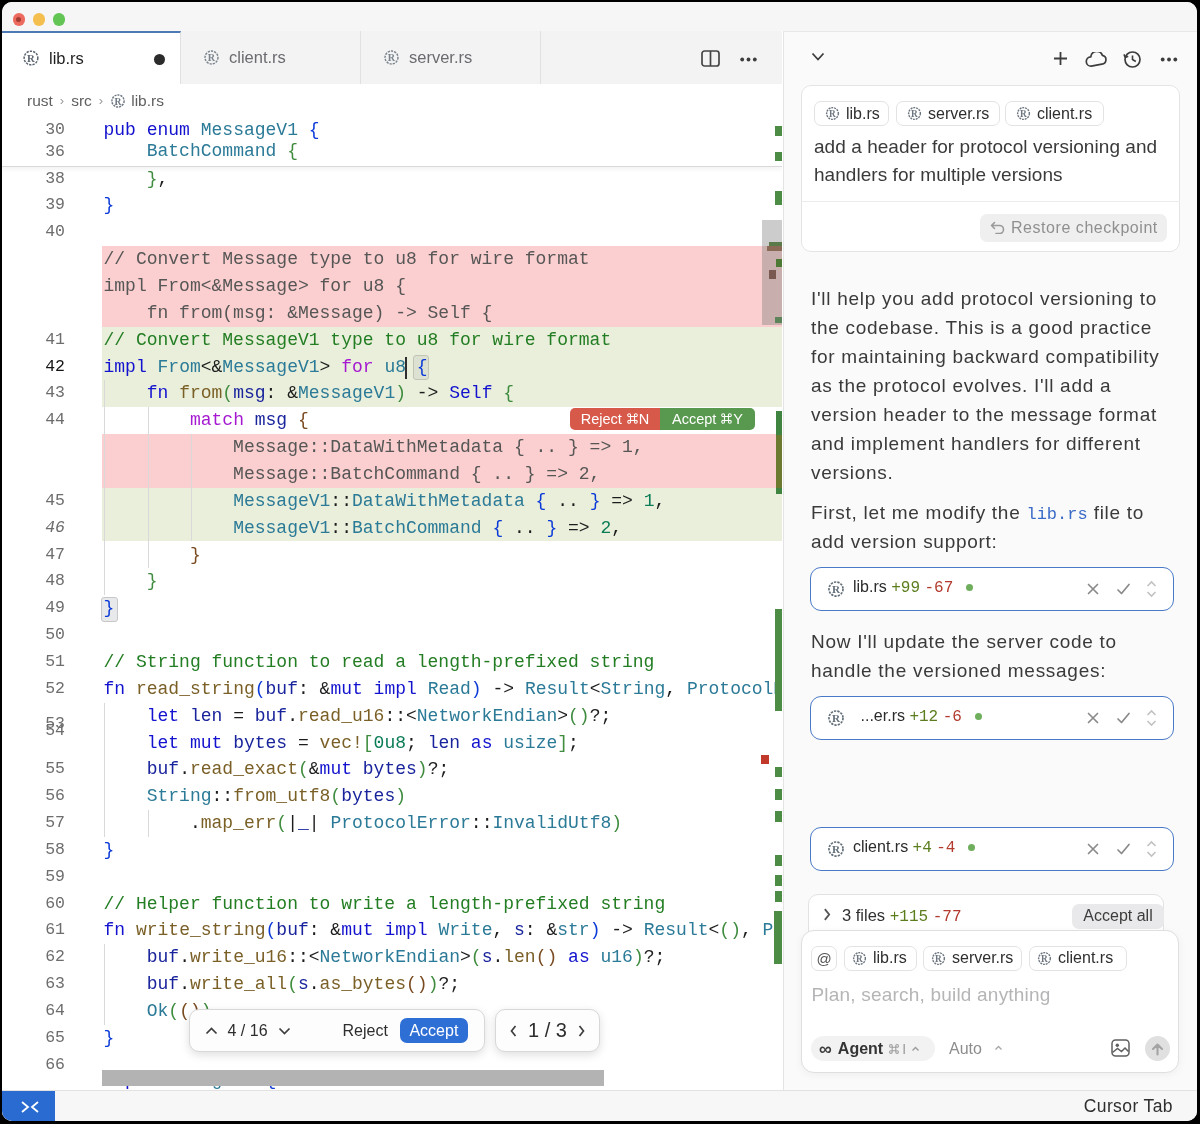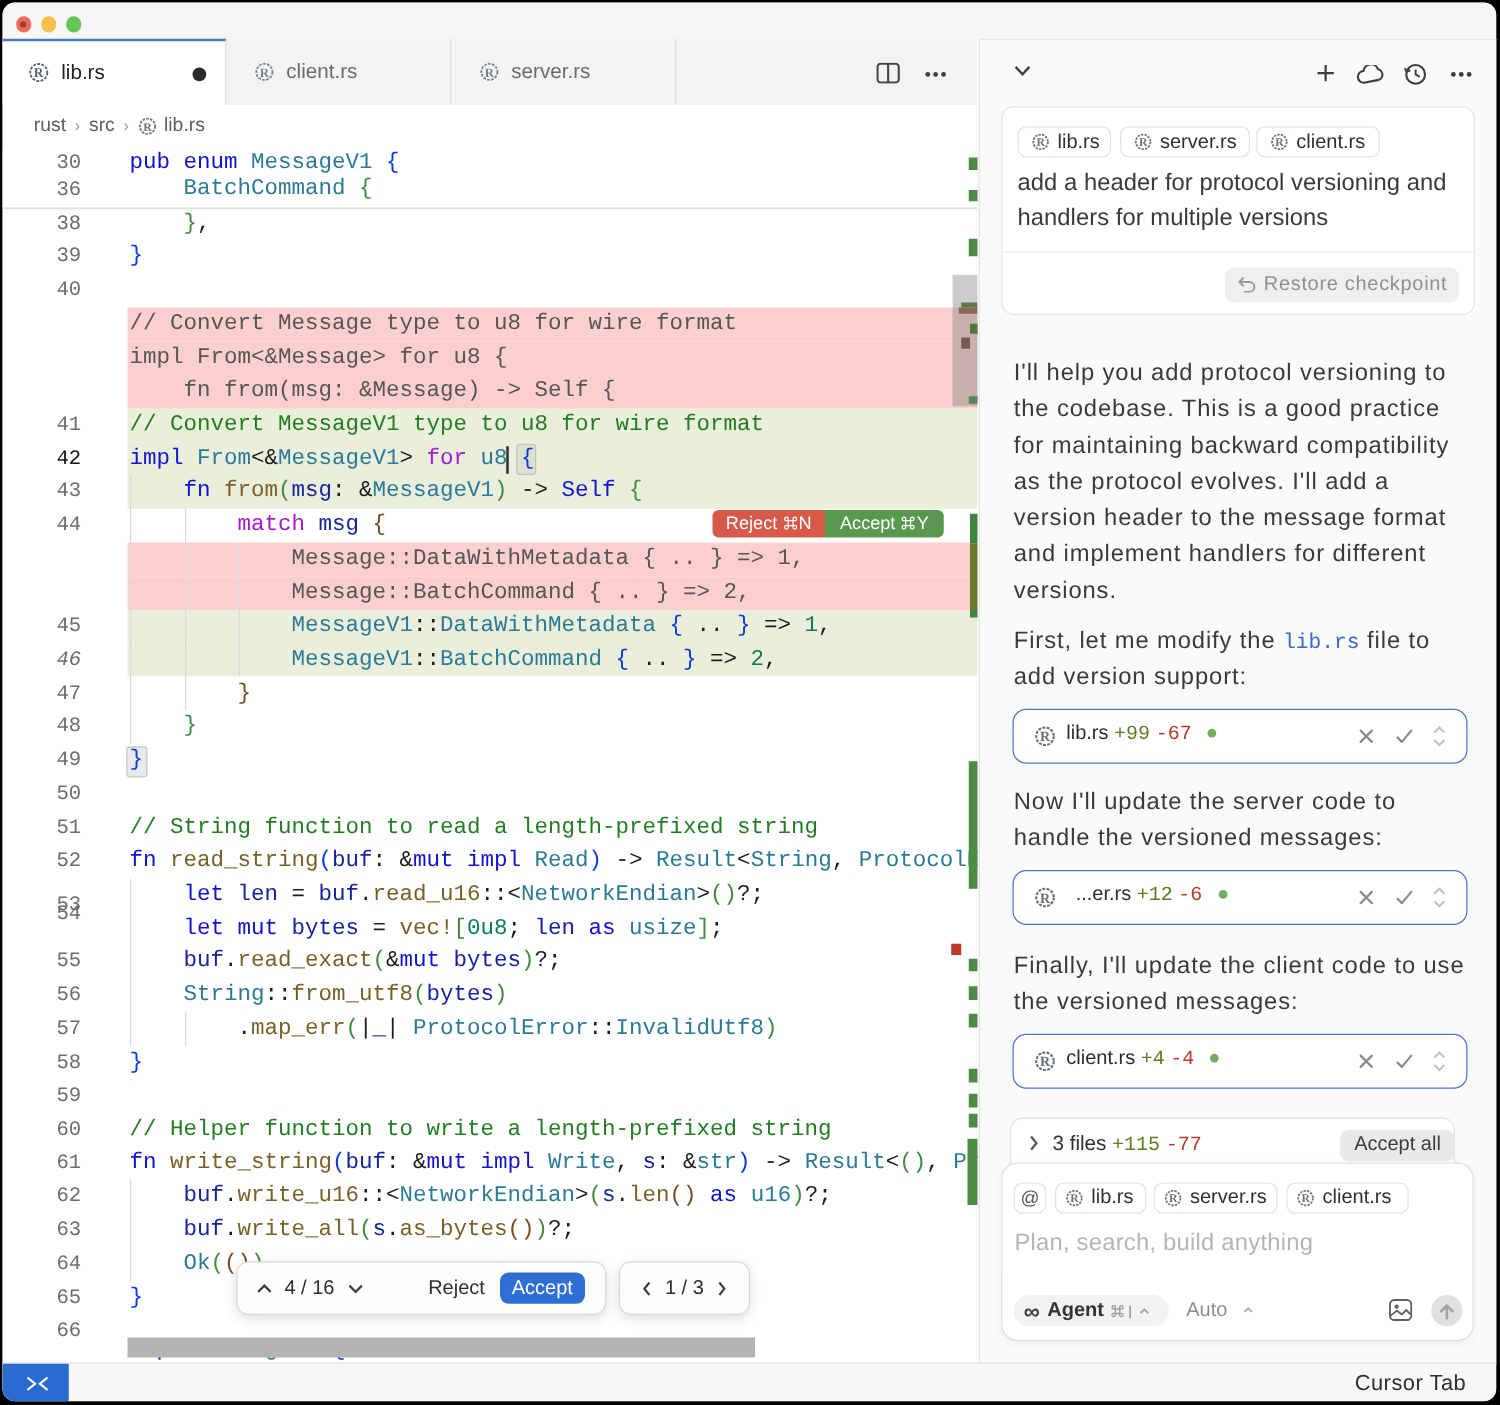--- a/index.html
+++ b/index.html
@@ -222,21 +222,21 @@
 <svg style="margin-left:9px" width="15" height="10" viewBox="0 0 15 10">
           <polyline points="2.5,2.5 7.5,7.5 12.5,2.5" fill="none" stroke="#3d3d3d" stroke-width="1.7"></polyline>
         </svg>
 <span style="margin-left:51px;font-size:16px;color:#2e2e2e">Reject</span>
 <div style="margin-left:12px;width:68px;height:25px;background:#2e6fd6;border-radius:7px;color:#fff;font-size:16px;display:flex;align-items:center;justify-content:center">Accept</div>
 </div>
 <div class="abs" style="left:493px;top:891.5px;width:105px;height:43px;background:#fdfdfd;border:1px solid #d8d8d8;border-radius:10px;box-shadow:0 3px 10px rgba(0,0,0,0.13);display:flex;align-items:center;justify-content:center">
 <svg width="9" height="14" viewBox="0 0 9 14">
           <polyline points="6.5,2 2.5,7 6.5,12" fill="none" stroke="#3d3d3d" stroke-width="1.7"></polyline>
         </svg>
-<span style="margin:0 10px;font-size:16px;color:#2e2e2e">1 / 3</span>
+<span style="margin:0 10px;font-size:20px;color:#2e2e2e">1 / 3</span>
 <svg width="9" height="14" viewBox="0 0 9 14">
           <polyline points="2.5,2 6.5,7 2.5,12" fill="none" stroke="#3d3d3d" stroke-width="1.7"></polyline>
         </svg>
 </div>
 </div>
 <div id="chat">
 <svg class="abs" style="left:26px;top:19px" width="16" height="11" viewBox="0 0 16 11">
         <polyline points="2.5,2.5 8,8.5 13.5,2.5" fill="none" stroke="#3d3d3d" stroke-width="1.8"></polyline>
       </svg>
 <svg class="abs" style="left:269px;top:19px" width="15" height="15" viewBox="0 0 15 15">
@@ -290,21 +290,20 @@
 
 <div class="ptext" style="left:27.5px;top:252.5px">I'll help you add protocol versioning to<br>the codebase. This is a good practice<br>for maintaining backward compatibility<br>as the protocol evolves. I'll add a<br>version header to the message format<br>and implement handlers for different<br>versions.</div>
 
 <div class="ptext" style="left:27.5px;top:466px">First, let me modify the <span style="font:17px 'Liberation Mono',monospace;color:#3b6bc7;letter-spacing:0">lib.rs</span> file to<br>add version support:</div>
 
 <div class="fcard" style="top:535.5px"></div>
 <div class="fcard" style="top:664px"></div>
 <div class="fcard" style="top:795.5px"></div>
 
 <div class="ptext" style="left:27.5px;top:595px">Now I'll update the server code to<br>handle the versioned messages:</div>
-<div class="ptext" style="left:27.5px;top:726px">Finally, I'll update the client code to use<br>the versioned messages:</div>
 
 <div class="abs" style="left:24.5px;top:862.5px;width:356px;height:48px;background:#fff;border:1px solid #e2e2e2;border-radius:10px"></div>
 <svg class="abs" style="left:38px;top:875px" width="10" height="15" viewBox="0 0 9 14">
         <polyline points="2.5,2 6.5,7 2.5,12" fill="none" stroke="#555" stroke-width="1.7"></polyline>
       </svg>
 <div class="abs" style="left:58.5px;top:874px;font-size:16.5px;color:#303030">3 files <span style="font:16px 'Liberation Mono',monospace;color:#5b7d1e">+115</span> <span style="font:16px 'Liberation Mono',monospace;color:#b23a2e">-77</span></div>
 <div class="abs" style="left:288.5px;top:872px;width:92px;height:25px;background:#e9e9eb;border-radius:7px;display:flex;align-items:center;justify-content:center;font-size:16px;color:#3c3c3c">Accept all</div>
 
 <div class="abs" style="left:17px;top:898.5px;width:378px;height:142.5px;background:#fff;border:1px solid #dfdfdf;border-radius:13px;box-shadow:0 2px 8px rgba(0,0,0,0.05)"></div>
 <div class="pill" style="left:27.5px;top:914px;width:26px;justify-content:center">

